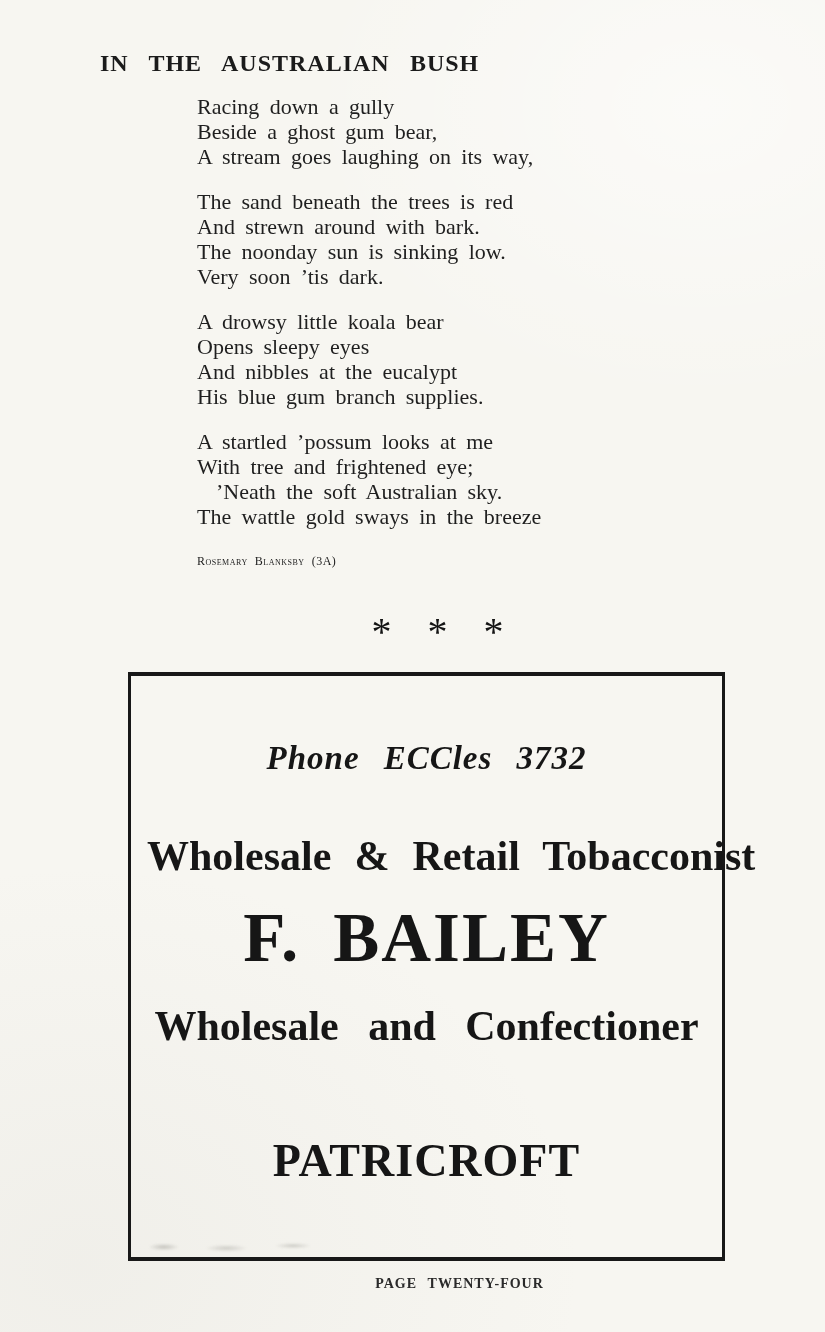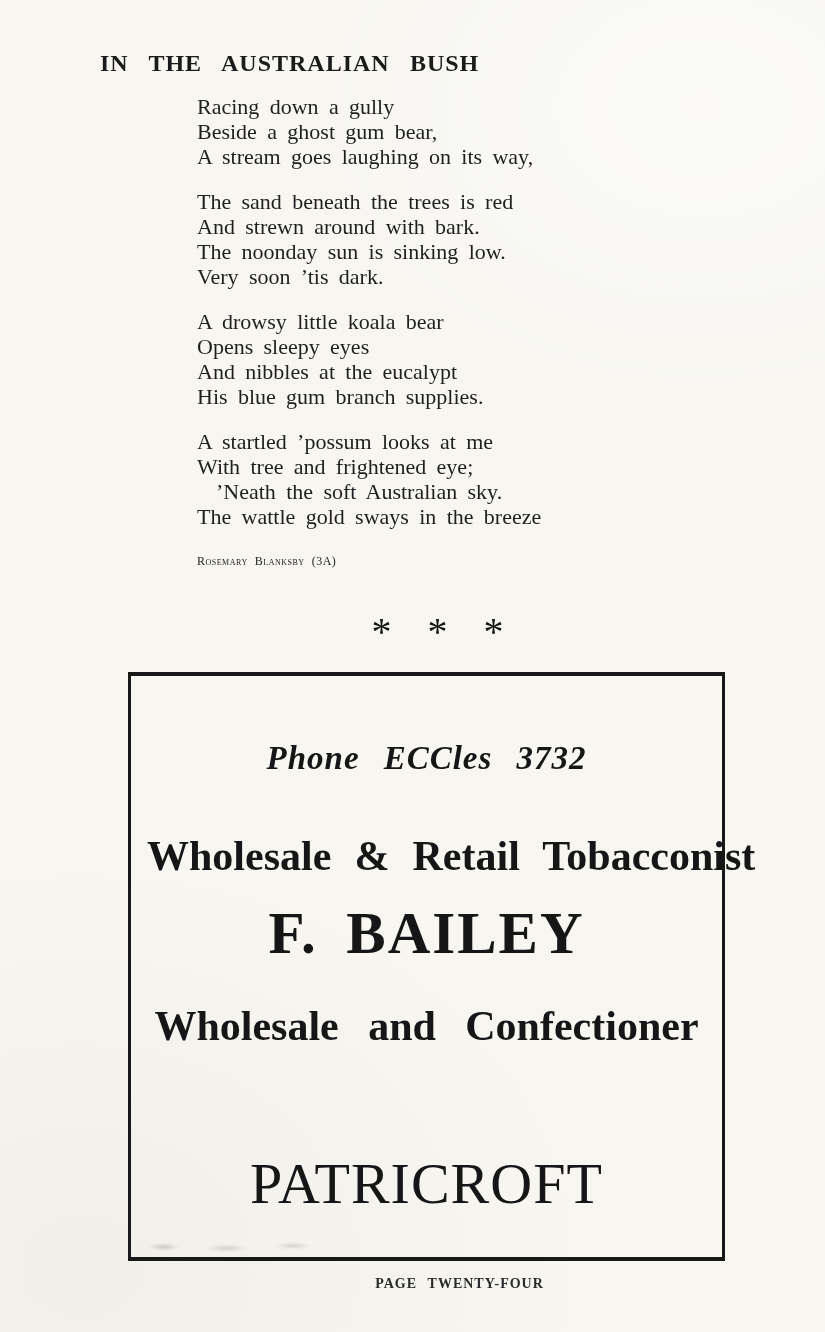--- a/index.html
+++ b/index.html
@@ -102,41 +102,41 @@
   .ad-category {
     top: 159px;
     font-weight: bold;
     font-size: 42px;
     word-spacing: 0.3em;
     padding-left: 16px;
   }
   .ad-name {
     top: 228px;
     font-weight: bold;
-    font-size: 59px;
+    font-size: 69px;
     letter-spacing: 2px;
     word-spacing: 0.2em;
   }
   .ad-desc {
     top: 329px;
     font-weight: bold;
     font-size: 42px;
     word-spacing: 0.45em;
   }
   .ad-addr1 {
     top: 411px;
     font-weight: bold;
     font-size: 44px;
     word-spacing: 0.35em;
     letter-spacing: 1px;
   }
   .ad-addr2 {
-    top: 479px;
-    font-weight: normal;
-    font-size: 58px;
+    top: 462px;
+    font-weight: bold;
+    font-size: 46px;
     letter-spacing: 1px;
   }
   .smudge {
     position: absolute;
     left: 10px;
     bottom: 4px;
     width: 190px;
     height: 12px;
     background:
       radial-gradient(ellipse 22px 5px at 12% 50%, rgba(110,108,100,0.35), transparent 70%),

